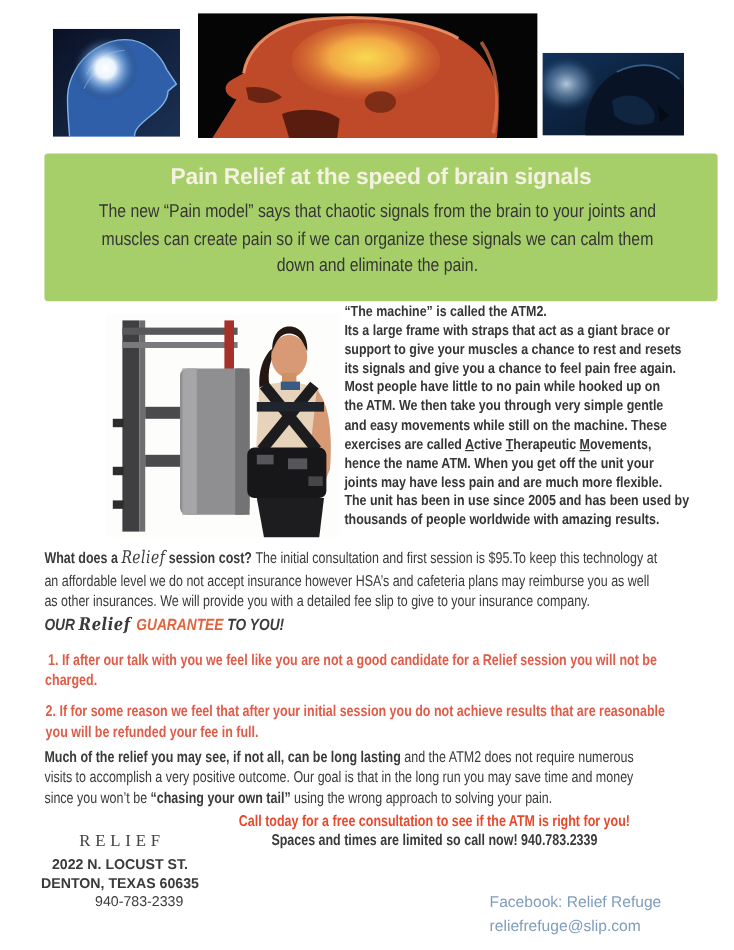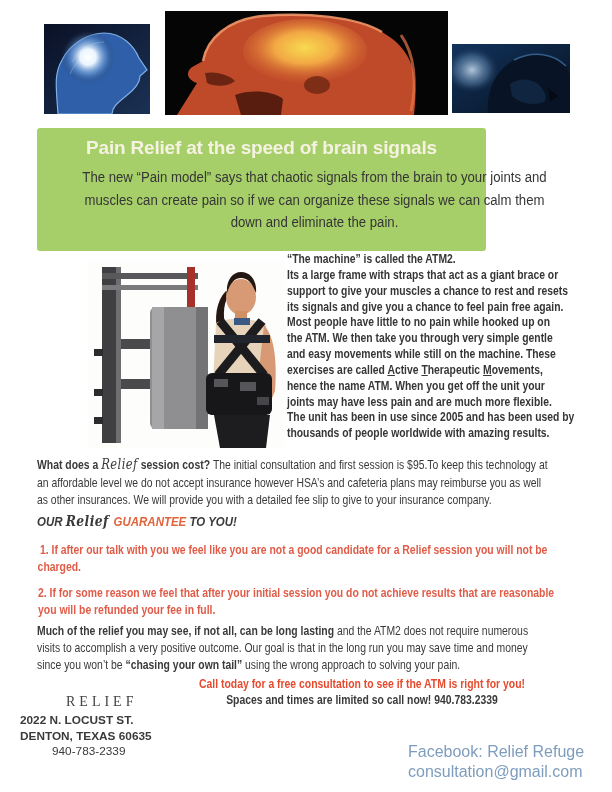--- a/index.html
+++ b/index.html
@@ -5,21 +5,21 @@
   html,body{margin:0;padding:0;background:#e9e9e9;}
   .page{position:relative;width:612px;height:792px;background:#ffffff;overflow:hidden;
         font-family:"Liberation Sans",sans-serif;color:#3a3a3a;margin:0 auto;}
   .abs{position:absolute;}
   .nowrap{white-space:nowrap;}
 
   
   .hero-img{position:absolute;display:block;}
 
   
-  .banner{position:absolute;left:37px;top:128px;width:449px;height:123px;
+  .banner{position:absolute;left:37px;top:128px;width:561px;height:123px;
           background:#a6cf69;border-radius:3px;}
   .banner-title{margin-top:9px;text-align:center;font-size:19px;font-weight:700;
                 color:#f6f2e2;letter-spacing:-0.2px;}
   .banner-body{position:relative;left:-49px;width:653px;margin-top:7px;text-align:center;
                font-size:15.5px;line-height:22.5px;color:#353535;
                transform:scaleX(0.85);transform-origin:top center;}
 
   
   .machine-col{position:absolute;left:287px;top:252px;width:368px;
                font-size:12.2px;line-height:15.85px;font-weight:600;color:#363636;
@@ -46,23 +46,23 @@
   
   .cta{left:92px;top:676px;width:540px;text-align:center;font-size:13px;font-weight:700;
        transform:scaleX(0.8);transform-origin:top center;line-height:15.5px;}
   .cta-line1{color:#e64a2e;}
   .cta-line2{color:#3a3a3a;}
 
   
   .brand{left:66px;top:694px;font-family:"Liberation Serif",serif;font-size:14px;
          letter-spacing:4px;color:#444;}
   .address{left:20px;top:713px;width:160px;font-size:11.8px;line-height:15.6px;
-           font-weight:600;color:#3a3a3a;}
+           font-weight:600;color:#3a3a3a;text-align:center;}
   .address .phone{padding-left:32px;font-weight:400;}
-  .fb{left:408px;top:742px;width:200px;font-size:16px;line-height:19.5px;color:#7e9dbd;}
+  .fb{left:408px;top:742px;width:200px;font-size:13px;line-height:19.5px;color:#7e9dbd;}
 </style>
 </head>
 <body>
 
 <div class="page">
 
   <svg class="hero-img" style="left:44px;top:24px" width="106" height="90" viewBox="0 0 106 90">
     <defs>
       <linearGradient id="lbg" x1="0" y1="0" x2="1" y2="1">
         <stop offset="0" stop-color="#0a1126"></stop>
@@ -206,16 +206,16 @@
   <div class="abs brand">RELIEF</div>
 
   <div class="abs address">
     <div class="nowrap">2022 N. LOCUST ST.</div>
     <div class="nowrap">DENTON, TEXAS  60635</div>
     <div class="nowrap phone">940-783-2339</div>
   </div>
 
   <div class="abs fb">
     <div class="nowrap">Facebook: Relief Refuge</div>
-    <div class="nowrap">consultation@gmail.com</div>
+    <div class="nowrap">reliefrefuge@slip.com</div>
   </div>
 
 </div>
 
 </body></html>

